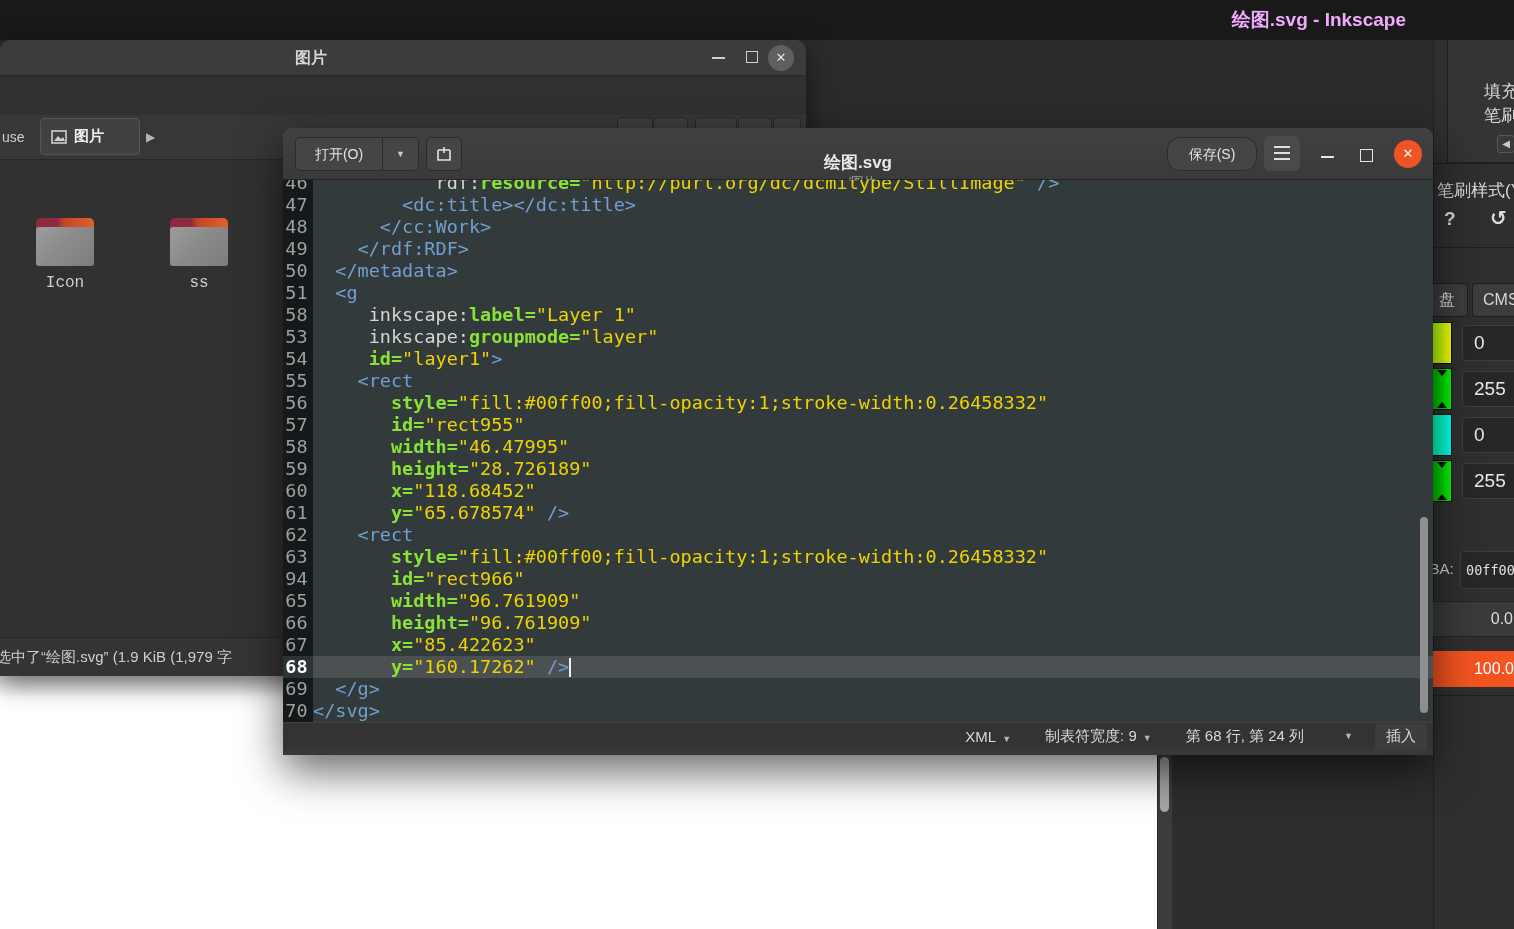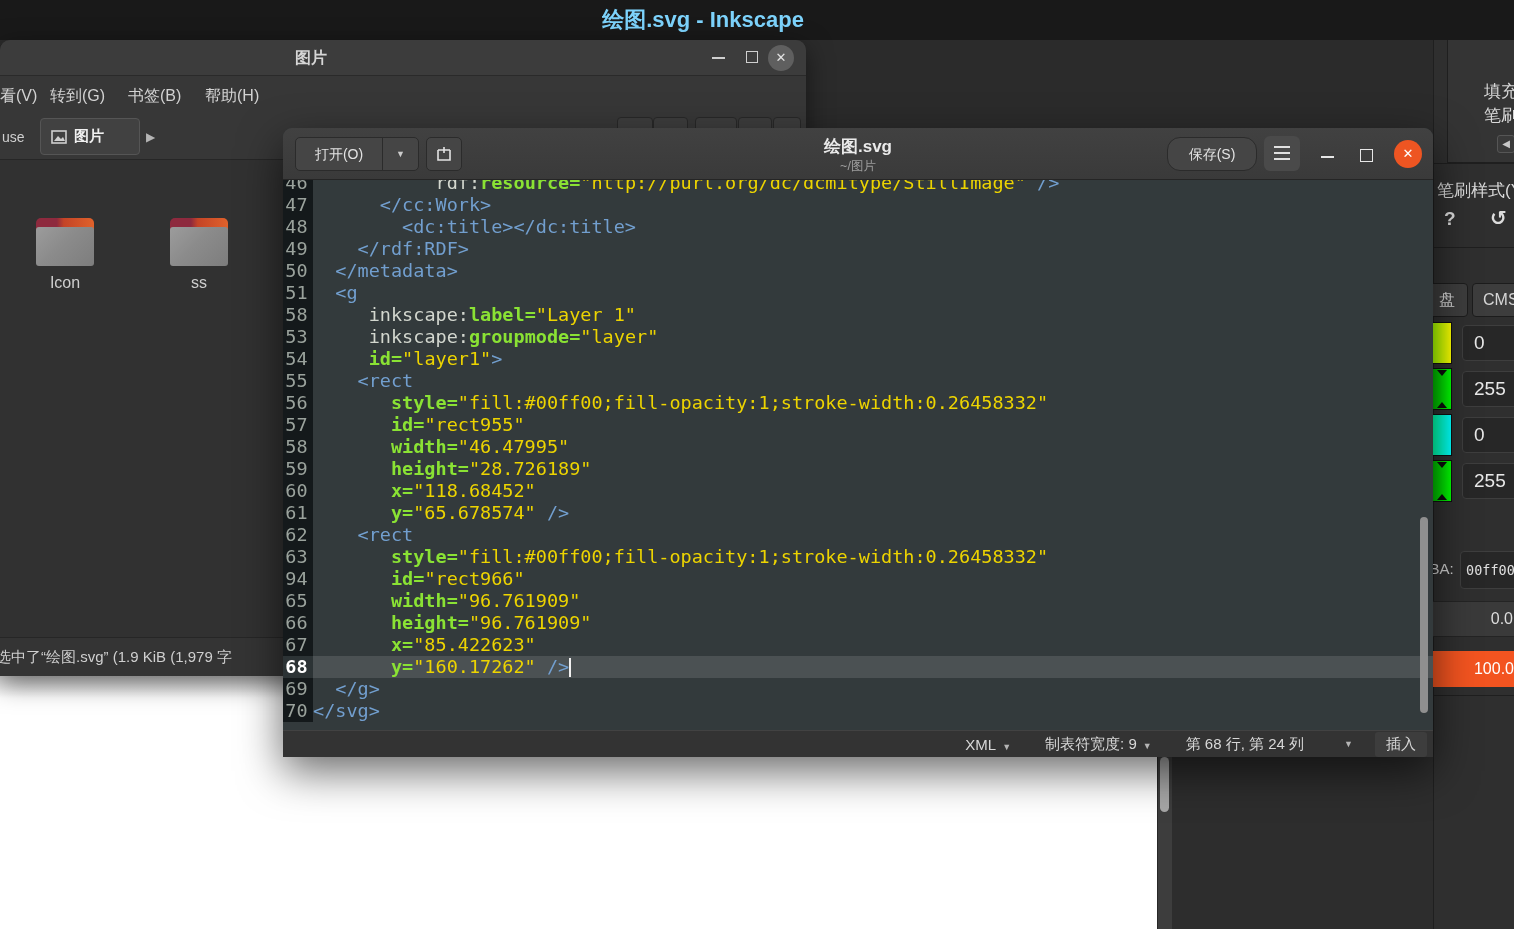--- a/index.html
+++ b/index.html
@@ -3,22 +3,22 @@
 <meta charset="utf-8">
 <style>
   * { margin:0; padding:0; box-sizing:border-box; }
   html,body { width:1514px; height:929px; overflow:hidden; background:#2b2b2b;
               font-family:"Liberation Sans","DejaVu Sans",sans-serif; }
   .abs { position:absolute; }
   #stage { position:relative; width:1514px; height:929px; }
 
   
   #topbar { left:0; top:0; width:1514px; height:40px; background:#191919; }
-  #topbar .title { width:1406px; text-align:center; line-height:40px; color:#7dd3fc;
-                   font-size:22px; font-weight:bold; }
+  #topbar .title { width:1406px; text-align:right; line-height:40px; color:#f0abfc;
+                   font-size:19px; font-weight:bold; }
 
   
   #canvas { left:0; top:676px; width:1157px; height:253px;
             background:linear-gradient(#d8d8d8,#ffffff 22px); }
   #canvas-scroll { left:1157px; top:676px; width:15px; height:253px; background:#3d3d3d;
                    border-left:1px solid #272727; }
   #canvas-thumb { left:1160px; top:757px; width:9px; height:55px; background:#a6a6a6; border-radius:5px; }
   #ink-right-bg { left:1172px; top:676px; width:261px; height:253px; background:#2d2d2d; }
 
   
@@ -70,21 +70,21 @@
   #fm-toolbar { left:0; top:75px; width:806px; height:45px; background:#373737;
                 border-bottom:1px solid #262626; }
   #path-frag { left:2px; top:0; line-height:45px; color:#cfcfcf; font-size:14px; }
   #loc-tab { left:40px; top:3px; width:100px; height:37px; background:#414141;
              border:1px solid #555; border-radius:4px; color:#f0f0f0; font-size:15px;
              font-weight:bold; display:flex; align-items:center; gap:7px; padding-left:10px; }
   #loc-arrow { left:146px; top:0; line-height:45px; color:#b5b5b5; font-size:12px; }
   .tb-sliver { position:absolute; top:2px; height:30px; background:#3d3d3d;
                border:1px solid #282828; border-radius:4px; }
   #fm-content { left:0; top:120px; width:806px; height:477px; background:#313131; }
-  .folder { position:absolute; width:58px; }
+  .folder { position:absolute; width:58px;font-family:Liberation Mono, monospace; }
   .folder-icon { position:relative; width:58px; height:48px; }
   .folder-tab { position:absolute; left:0; top:0; width:58px; height:16px; border-radius:5px 5px 0 0;
                 background:linear-gradient(90deg,#8e2a3e 0%,#8e2a3e 36%,#c44427 48%,#e0622b 100%); }
   .folder-body { position:absolute; left:0; top:9px; width:58px; height:39px; border-radius:3px;
                  background:linear-gradient(135deg,#9c9c9c 0%,#8b8b8b 45%,#7d7d7d 100%); }
   .folder-name { margin-top:8px; text-align:center; color:#cfcfcf; font-size:16px; }
   #fm-status { left:0; top:597px; width:806px; height:39px; background:#343434;
                border-top:1px solid #262626; color:#cfcfcf; font-size:15px; line-height:38px; }
   #fm-status span { position:absolute; left:-4px; white-space:nowrap; }
 
@@ -94,21 +94,21 @@
   #ed-header { left:0; top:0; width:1150px; height:52px;
                background:linear-gradient(#414141,#3a3a3a); border-bottom:1px solid #252525;
                border-radius:9px 9px 0 0; }
   .hbtn { position:absolute; height:34px; background:#454545; border:1px solid #2b2b2b;
           color:#e3e3e3; font-size:14px; text-align:center; }
   #open-btn { left:12px; top:9px; width:88px; line-height:32px; border-radius:5px 0 0 5px; }
   #open-arrow { left:99px; top:9px; width:37px; line-height:32px; border-radius:0 5px 5px 0;
                 font-size:9px; color:#cccccc; }
   #newdoc-btn { left:143px; top:9px; width:36px; border-radius:5px; }
   #ed-title-wrap { left:0; top:0; width:1150px; text-align:center; pointer-events:none; }
-  #ed-title { margin-top:7px; color:#eaeaea; font-size:17px; font-weight:bold; }
+  #ed-title { margin-top:23px; color:#eaeaea; font-size:17px; font-weight:bold; }
   #ed-subtitle { color:#9e9e9e; font-size:12.5px; }
   #save-btn { left:884px; top:9px; width:90px; line-height:32px; border-radius:13px; }
   #menu-btn { left:981px; top:8px; width:36px; height:35px; background:#4a4a4a; border-radius:6px; }
   .bar { position:absolute; left:10px; width:16px; height:2px; background:#e0e0e0; }
   #ed-min { left:1038px; top:28px; }
   #ed-max { left:1077px; top:21px; width:13px; height:13px; border:1.5px solid #e6e6e6; }
   #ed-close { left:1111px; top:12px; width:28px; height:28px; border-radius:50%; background:#ee5522;
               color:#ffffff; font-size:13px; font-weight:bold; text-align:center; line-height:27px; }
 
   #ed-text { left:0; top:52px; width:1150px; height:542px; display:flex; overflow:hidden; }
@@ -122,21 +122,21 @@
   #code .row { height:22px; line-height:22px; white-space:pre; }
   #code .row.cur { background:#4b5153; }
   .tag { color:#729fcf; } .attr { color:#8ae234; font-weight:bold; }
   .pre { color:#d3d7cf; } .val { color:#edd400; } .pl { color:#d3d7cf; }
   .ind { display:inline-block; }
   .cursor { display:inline-block; width:2px; height:19px; background:#f0f0f0; vertical-align:-4px; }
   #ed-scroll-thumb { left:1137px; top:389px; width:8px; height:196px; background:#8f8f8f;
                      border-radius:4px; }
   #ed-status { left:0; top:594px; width:1150px; height:27px; background:#333333;
                border-top:1px solid #424242; display:flex; align-items:center;
-               justify-content:flex-end; color:#d8d8d8; font-size:15px;margin-top:8px; }
+               justify-content:flex-end; color:#d8d8d8; font-size:15px; }
   .st-item { margin-right:34px; white-space:nowrap; }
   .st-arrow { font-size:9px; color:#b5b5b5; margin-left:6px; }
   #st-mode { margin-right:6px; background:#3d3d3d; border-radius:3px; padding:3px 11px; }
 </style>
 </head>
 <body>
 
 <div id="stage">
 
   <div id="topbar" class="abs">
@@ -182,26 +182,20 @@
   <div id="opacity-bar" class="abs" style="background: rgb(243, 84, 32);">100.0</div>
   <div class="abs hline" style="left:1433px; top:695px; width:81px;"></div>
 
   <div id="fm" class="abs">
     <div id="fm-titlebar" class="abs">
       <div id="fm-title">图片</div>
       <div class="abs winbtn-dash" style="left:712px; top:17px;"></div>
       <div class="abs winbtn-box" style="left:746px; top:11px;"></div>
       <div id="fm-close" class="abs">✕</div>
     </div>
-    <div id="fm-menubar" class="abs">
-        <div class="menu-item" style="left: 0px;">看(V)</div>
-        <div class="menu-item" style="left: 50px;">转到(G)</div>
-        <div class="menu-item" style="left: 128px;">书签(B)</div>
-        <div class="menu-item" style="left: 205px;">帮助(H)</div>
-      </div>
     <div id="fm-toolbar" class="abs">
       <div id="path-frag" class="abs">use</div>
       <div id="loc-tab" class="abs">
         <svg width="16" height="14" viewBox="0 0 16 14">
           <rect x="1" y="1" width="14" height="12" fill="none" stroke="#cfcfcf" stroke-width="1.6"></rect>
           <path d="M3 11 L7 6 L10 9 L12 7 L14 11 Z" fill="#cfcfcf"></path>
         </svg>
         <span>图片</span>
       </div>
       <div id="loc-arrow" class="abs">▶</div>
@@ -280,22 +274,22 @@
           <div class="ln">94</div>
           <div class="ln">65</div>
           <div class="ln">66</div>
           <div class="ln">67</div>
           <div class="ln cur">68</div>
           <div class="ln">69</div>
           <div class="ln">70</div>
         </div>
       <div id="code">
           <div class="row"><span class="ind" style="padding-left: 11ch;"></span><span class="pre">rdf:</span><span class="attr">resource=</span><span class="val">"http://purl.org/dc/dcmitype/StillImage"</span><span class="pl"> </span><span class="tag">/&gt;</span></div>
+          <div class="row"><span class="ind" style="padding-left: 8ch;"></span><span class="tag">&lt;dc:title&gt;&lt;/dc:title&gt;</span></div>
           <div class="row"><span class="ind" style="padding-left: 6ch;"></span><span class="tag">&lt;/cc:Work&gt;</span></div>
-          <div class="row"><span class="ind" style="padding-left: 8ch;"></span><span class="tag">&lt;dc:title&gt;&lt;/dc:title&gt;</span></div>
           <div class="row"><span class="ind" style="padding-left: 4ch;"></span><span class="tag">&lt;/rdf:RDF&gt;</span></div>
           <div class="row"><span class="ind" style="padding-left: 2ch;"></span><span class="tag">&lt;/metadata&gt;</span></div>
           <div class="row"><span class="ind" style="padding-left: 2ch;"></span><span class="tag">&lt;g</span></div>
           <div class="row"><span class="ind" style="padding-left: 5ch;"></span><span class="pre">inkscape:</span><span class="attr">label=</span><span class="val">"Layer 1"</span></div>
           <div class="row"><span class="ind" style="padding-left: 5ch;"></span><span class="pre">inkscape:</span><span class="attr">groupmode=</span><span class="val">"layer"</span></div>
           <div class="row"><span class="ind" style="padding-left: 5ch;"></span><span class="attr">id=</span><span class="val">"layer1"</span><span class="tag">&gt;</span></div>
           <div class="row"><span class="ind" style="padding-left: 4ch;"></span><span class="tag">&lt;rect</span></div>
           <div class="row"><span class="ind" style="padding-left: 7ch;"></span><span class="attr">style=</span><span class="val">"fill:#00ff00;fill-opacity:1;stroke-width:0.26458332"</span></div>
           <div class="row"><span class="ind" style="padding-left: 7ch;"></span><span class="attr">id=</span><span class="val">"rect955"</span></div>
           <div class="row"><span class="ind" style="padding-left: 7ch;"></span><span class="attr">width=</span><span class="val">"46.47995"</span></div>

